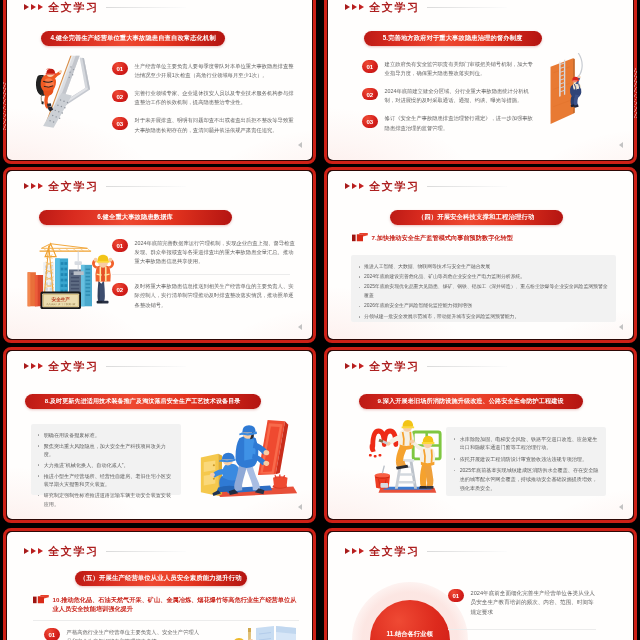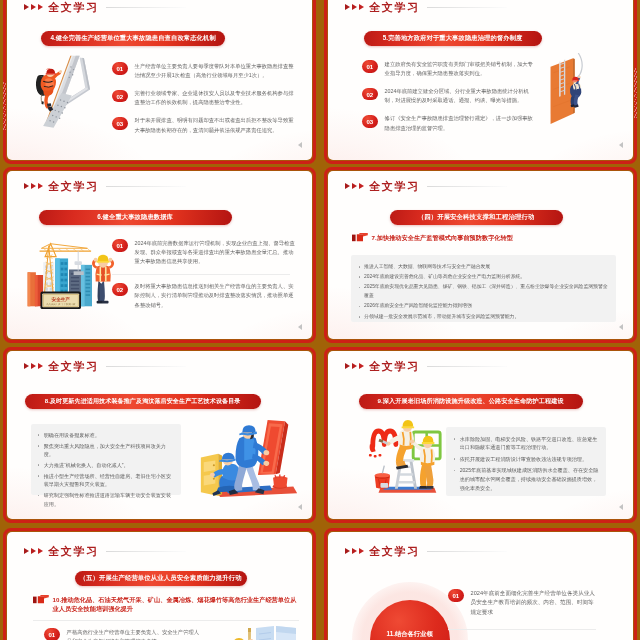--- a/index.html
+++ b/index.html
@@ -1,17 +1,17 @@
 <!DOCTYPE html>
 <html><head>
 <meta charset="utf-8">
 <style>
 html,body{margin:0;padding:0;background:#fff;}
 body{width:640px;height:640px;overflow:hidden;font-family:"Liberation Sans",sans-serif;}
-.page{position:relative;width:640px;height:640px;background:#a16207;overflow:hidden;}
+.page{position:relative;width:640px;height:640px;background:#000000;overflow:hidden;}
 .slide{position:absolute;box-sizing:border-box;overflow:hidden;}
 .frm{position:absolute;inset:0;box-sizing:border-box;border:3.4px solid #cd2016;border-radius:8px;pointer-events:none;}
 .frm2{position:absolute;inset:3.4px;box-sizing:border-box;border:0.8px solid rgba(205,35,25,.22);border-radius:5px;pointer-events:none;}
 .sbody{position:absolute;left:3.6px;top:3.6px;right:3.6px;bottom:3.6px;overflow:hidden;border-radius:5px;background:#fffefd;}
 .wash{position:absolute;left:-10%;bottom:-20%;width:64%;height:56%;pointer-events:none;
   background:radial-gradient(ellipse at 8% 98%,rgba(226,58,38,.11) 0%,rgba(226,58,38,.035) 42%,rgba(255,255,255,0) 66%);}
 .wash2{position:absolute;right:-12%;bottom:-22%;width:52%;height:46%;pointer-events:none;
   background:radial-gradient(ellipse at 94% 98%,rgba(226,58,38,.085) 0%,rgba(255,255,255,0) 64%);}
 .shd{position:absolute;display:flex;align-items:center;}
 .tri{width:0;height:0;border-style:solid;border-width:3.5px 0 3.5px 5.2px;border-color:transparent transparent transparent #a81b1b;margin-right:2.2px;}

